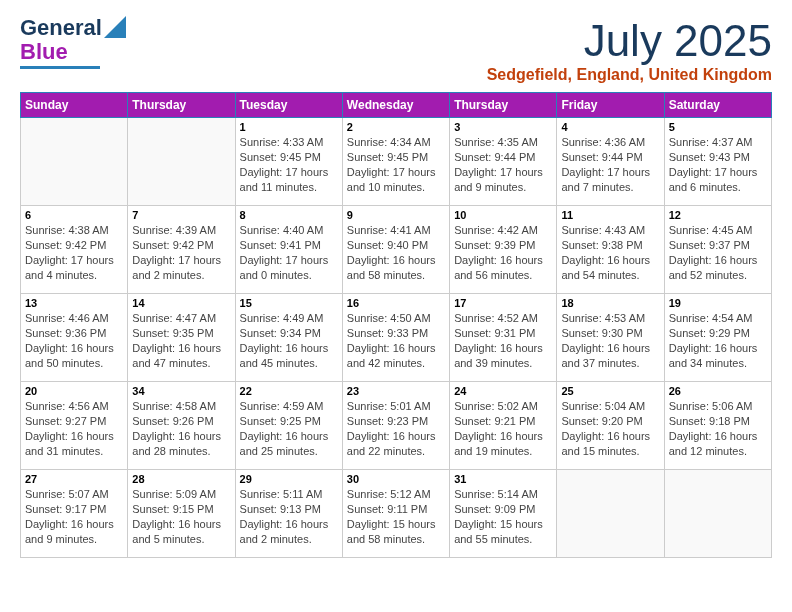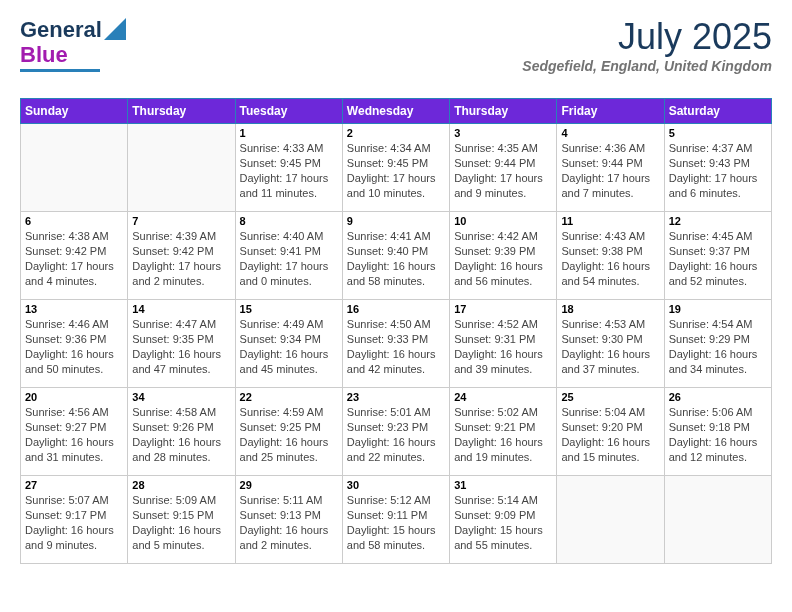--- a/index.html
+++ b/index.html
@@ -13,50 +13,49 @@
     .page {
       width: 792px;
       height: 612px;
       padding: 16px 20px 12px 20px;
       display: flex;
       flex-direction: column;
     }
     .header {
       display: flex;
       justify-content: space-between;
-      align-items: center;
-      margin-bottom: 24px;
+      align-items: flex-start;
+      margin-bottom: 8px;
       gap: 37px;
     }
     .logo {
       display: flex;
       flex-direction: column;
       align-items: flex-start;
     }
     .title-block {
       text-align: right;
     }
     .month-year {
-      font-size: 36px;
+      font-size: 44px;
       color: #1a3a5c;
       font-weight: normal;
     }
     .location {
-      font-size: 14px;
-      color: #737373;
+      font-size: 16px;
+      color: #c2410c;
       font-weight: bold;
-      font-style: italic;
     }
     table {
       width: 100%;
       border-collapse: collapse;
       table-layout: fixed;
     }
     thead tr th {
-      background: #6d28d9;
+      background: #a21caf;
       color: #fff;
       font-size: 12px;
       font-weight: bold;
       padding: 5px 4px;
       text-align: left;
       border: 1px solid #2980b9;
     }
     tbody tr td {
       border: 1px solid #ccc;
       vertical-align: top;

